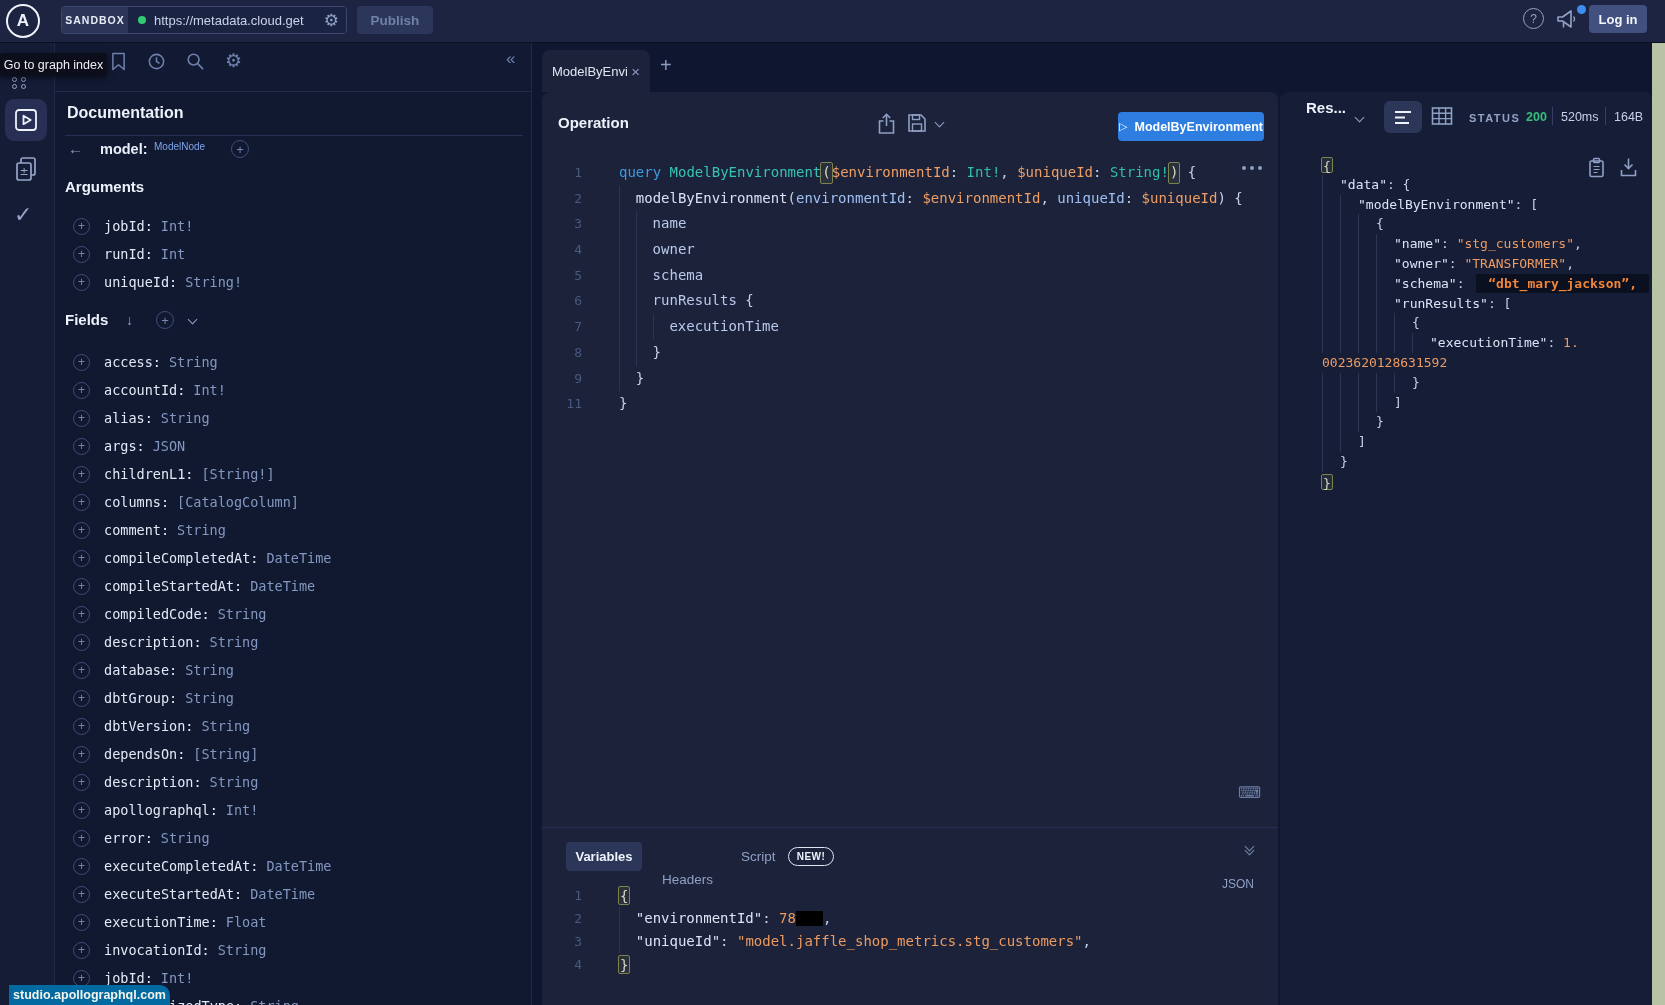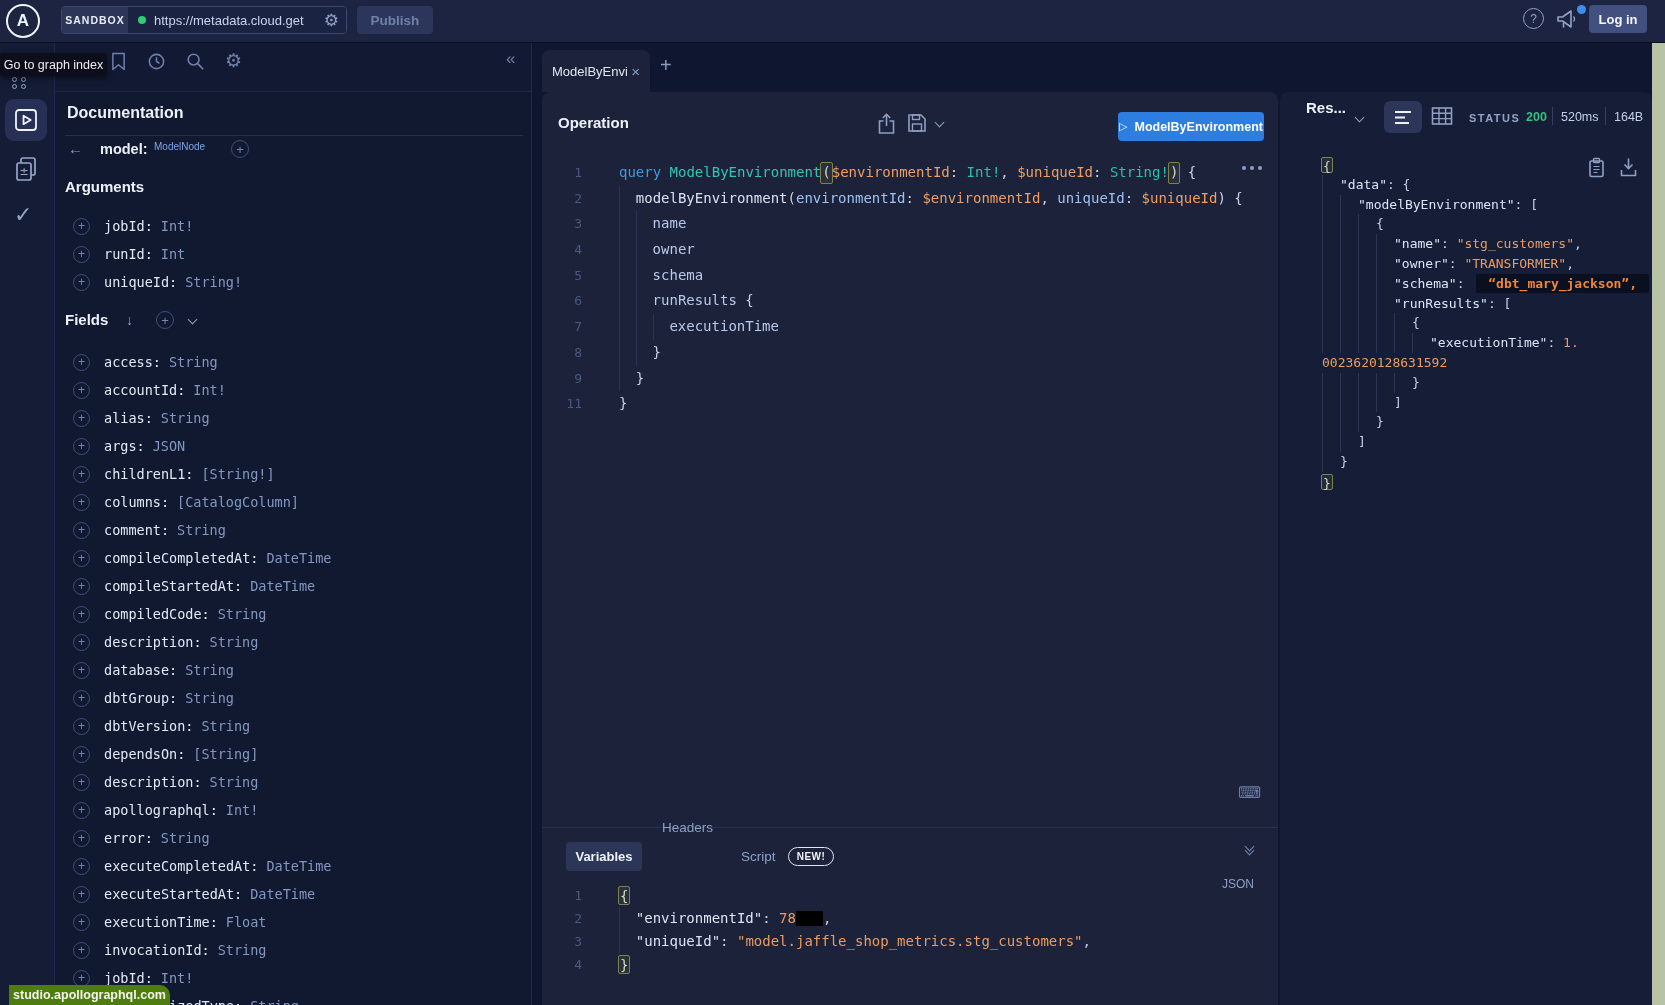--- a/index.html
+++ b/index.html
@@ -133,21 +133,21 @@
   .view-btn { left:1384px; top:101px; width:38px; height:32px; background:#2b3659; border-radius:6px;
               display:flex; align-items:center; justify-content:center; color:#eef2fa; }
   .table-btn { left:1431px; top:105px; color:#8fa0c5; }
   .status-label { left:1469px; top:112px; font-size:11px; font-weight:600; letter-spacing:1.5px; color:#93a3c6; }
   .status-code { left:1526px; top:110px; font-size:12.5px; font-weight:bold; color:var(--status-green,#37bf7d); }
   .meta-sep { width:1px; height:18px; background:#333f63; top:107px; }
   .meta-val { position:absolute; top:110px; font-size:12.5px; color:#c6d1e8; }
 
   
   .sage { left:1652px; top:0; width:13px; height:1005px; background:var(--sage-strip,#b7c3a4); }
-  .statuspill { left:9px; top:985px; width:161px; height:20px; background:#4d7c0f; border-radius:0 10px 0 0;
+  .statuspill { left:9px; top:985px; width:161px; height:20px; background:#0369a1; border-radius:0 10px 0 0;
                 display:flex; align-items:center; justify-content:center; font-size:12.5px; font-weight:bold;
                 color:#f4f3ec; z-index:50; }
   svg { display:block; }
 </style>
 </head>
 <body>
 
 <div class="app">
 
   <div class="abs sage"></div>
@@ -446,21 +446,21 @@
       </div>
       <div class="cl">
         <span class="gut">11</span>
         <span class="cb"><span class="tk-punc">}</span></span>
       </div>
     </div>
   <div class="abs keyboard-ic">⌨</div>
 
   <div class="abs var-divider"></div>
   <div class="abs var-chip">Variables</div>
-  <div class="var-tab" style="left:662px; top:820px;">Headers</div>
+  <div class="var-tab" style="left:662px; top:872px;">Headers</div>
   <div class="var-tab" style="left:741px; top:849px;">Script</div>
   <div class="abs new-badge">NEW!</div>
   <div class="abs dblchev">
     <span class="chev" style="margin-bottom:-3px;"></span>
       <span class="chev"></span>
   </div>
   <div class="abs json-label">JSON</div>
   <div class="abs codebox" id="var-code">
       <div class="cl">
         <span class="gut">1</span>

